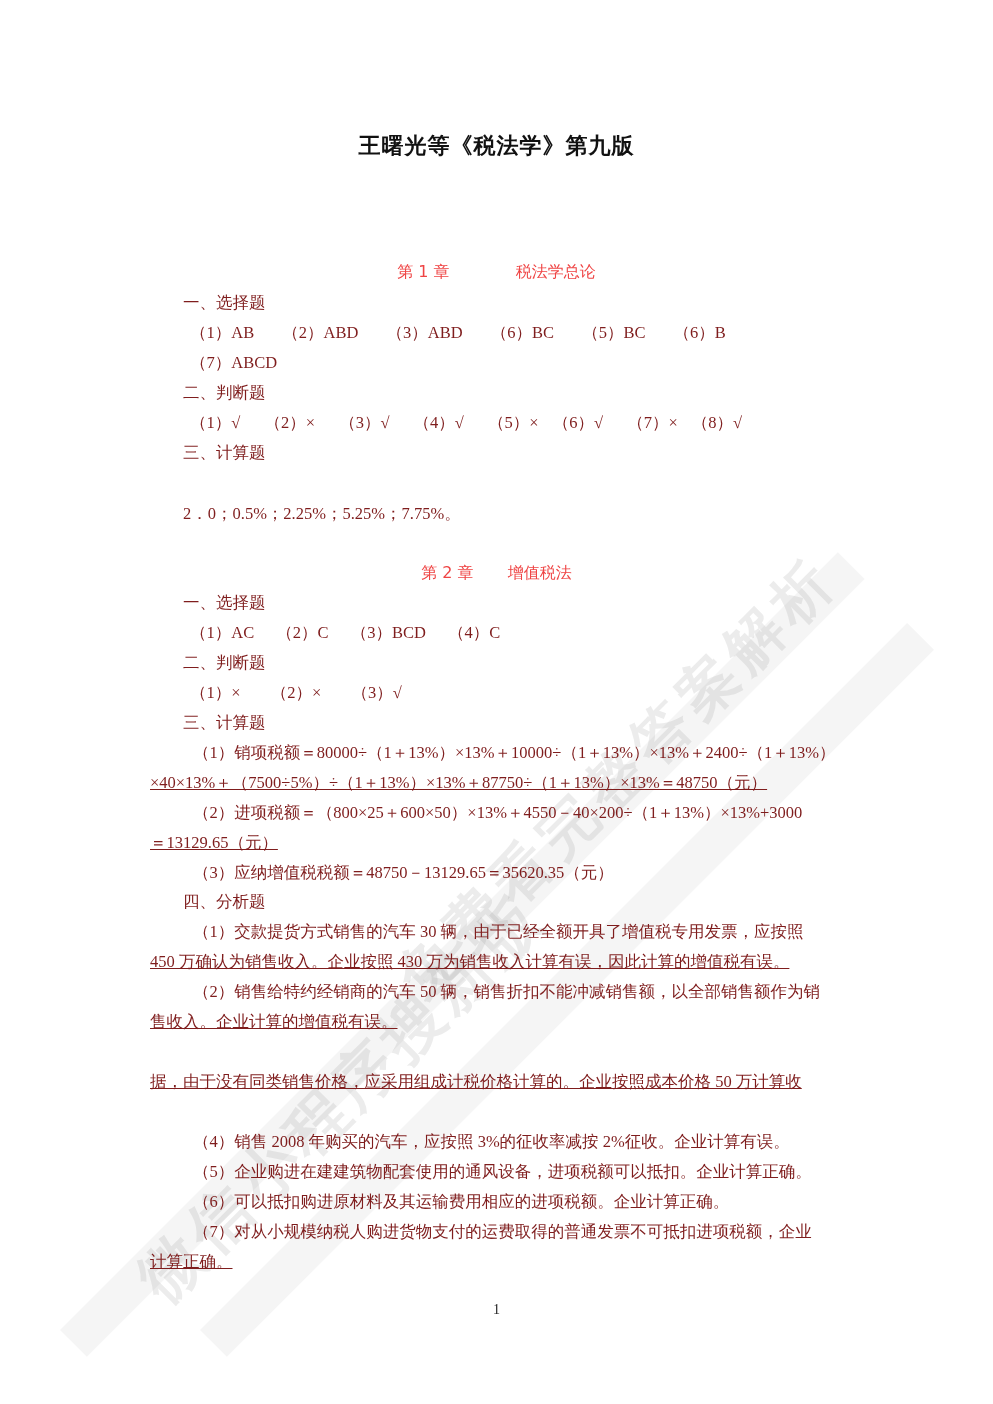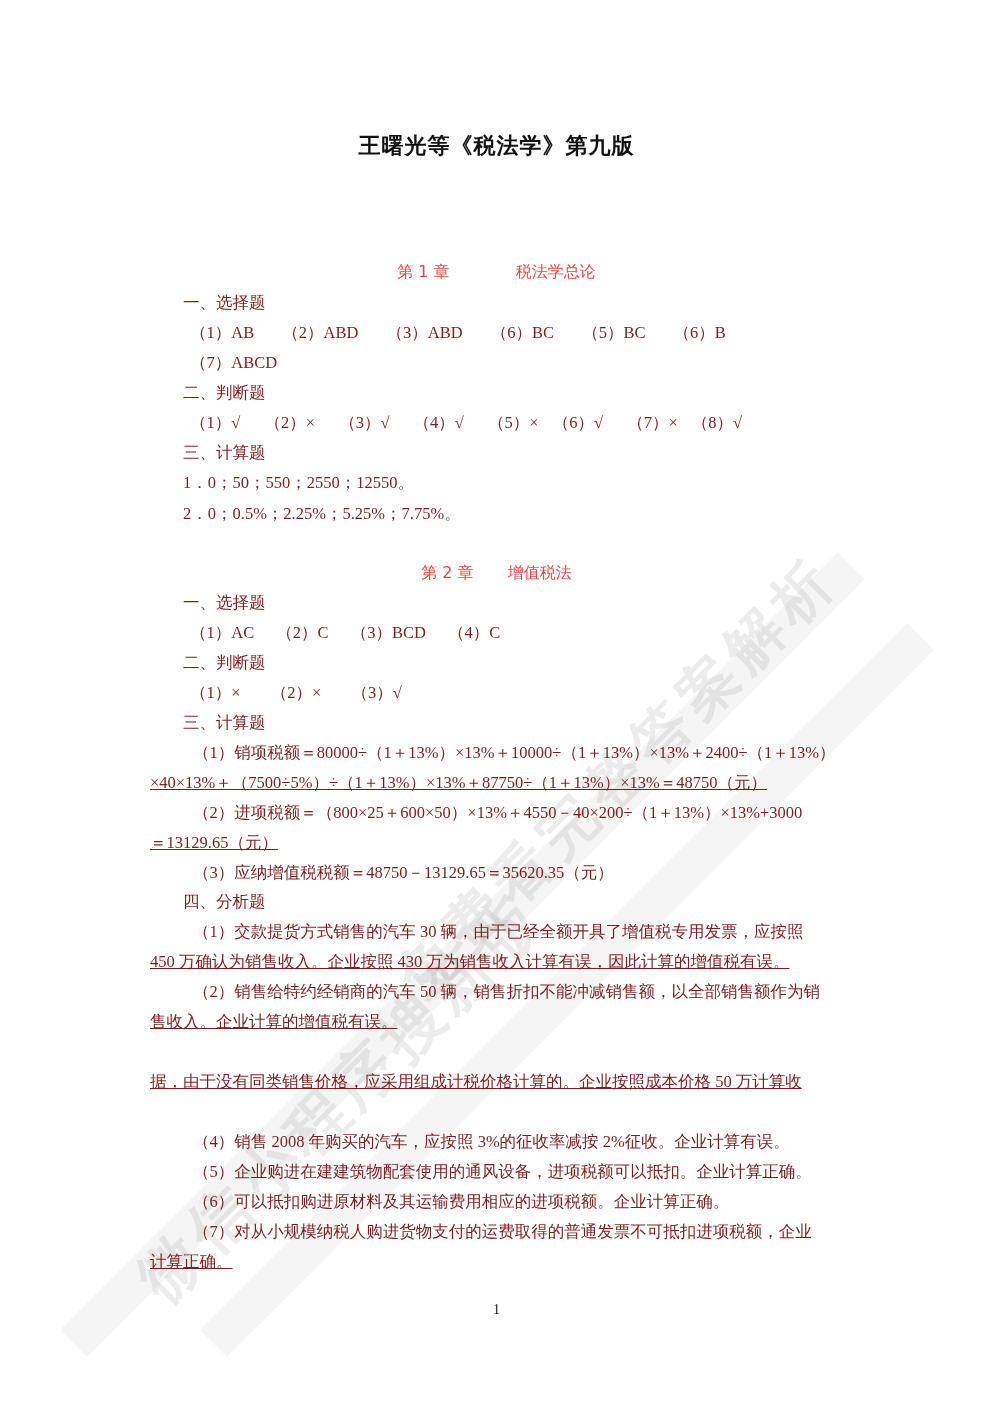--- a/index.html
+++ b/index.html
@@ -83,21 +83,20 @@
     <span style="margin-right:20px">（2）×</span>
     <span style="margin-right:20px">（3）√</span>
     <span style="margin-right:20px">（4）√</span>
     <span style="margin-right:10px">（5）×</span>
     <span style="margin-right:20px">（6）√</span>
     <span style="margin-right:10px">（7）×</span>
     <span>（8）√</span>
   </div>
 
   <div class="line ind1" style="top:438px;">三、计算题</div>
-  <div class="line ind1" style="top:468px;">1．0；50；550；2550；12550。</div>
   <div class="line ind1" style="top:499px;">2．0；0.5%；2.25%；5.25%；7.75%。</div>
 
   <div class="chapter" style="top:563px;">
     <span class="num">第 2 章</span>
     <span style="display:inline-block;width:24px;"></span>
     <span class="name">增值税法</span>
   </div>
 
   <div class="line ind1" style="top:588px;">一、选择题</div>
   <div class="line answers" style="left:190px;top:618px;">

